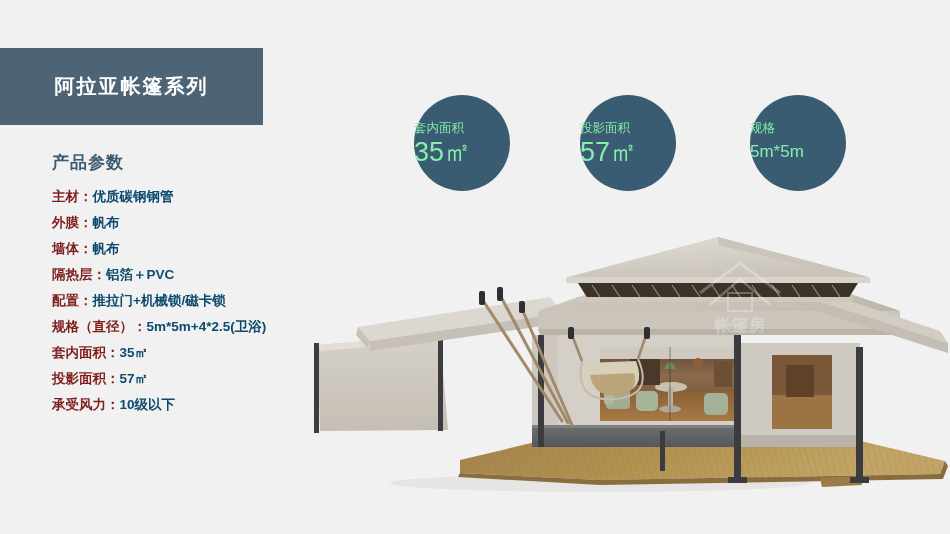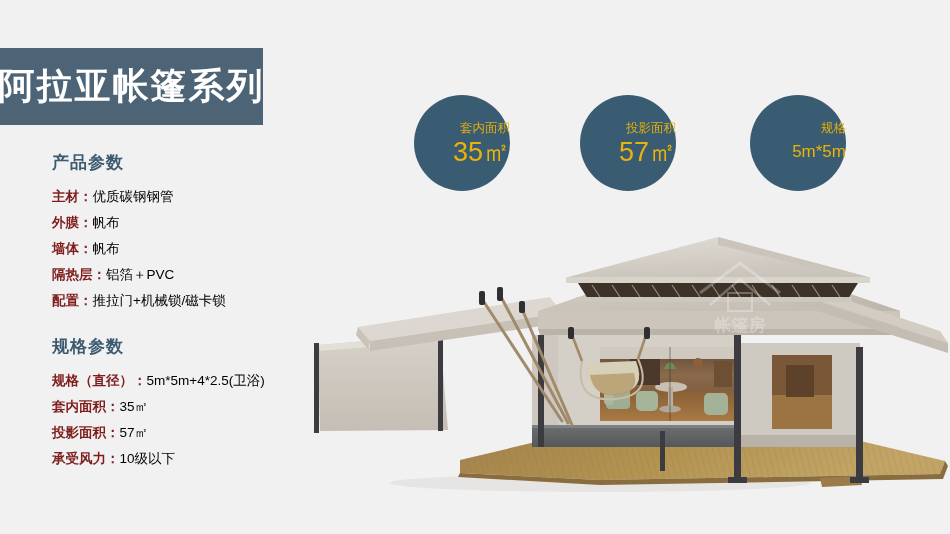--- a/index.html
+++ b/index.html
@@ -28,21 +28,21 @@
     top: 48px;
     width: 263px;
     height: 77px;
     background: #4c6476;
     display: flex;
     align-items: center;
     justify-content: center;
   }
   .title-banner-text {
     color: #ffffff;
-    font-size: 36px;
+    font-size: 20px;
     font-weight: bold;
     letter-spacing: 2px;
     white-space: nowrap;
   }
 
   
   .spec-column {
     position: absolute;
     left: 52px;
     top: 152px;
@@ -69,37 +69,37 @@
     line-height: 26px;
     color: #3a3a3a;
     white-space: nowrap;
   }
   .spec-label {
     font-weight: bold;
     color: #7f1d1d;
     text-align: right;
   }
   .spec-value {
-    font-weight: normal;
-    color: #000000;
+    font-weight: bold;
+    color: #0c4a6e;
     text-align: center;
   }
 
   
   .stat-circle {
     position: absolute;
     width: 96px;
     height: 96px;
     border-radius: 50%;
     background: #3a5c72;
     display: flex;
     flex-direction: column;
-    align-items: flex-end;
+    align-items: flex-start;
     justify-content: center;
-    color: #eab308;
+    color: #86efac;
   }
   .stat-circle.c1 { left: 414px; top: 95px; }
   .stat-circle.c2 { left: 580px; top: 95px; }
   .stat-circle.c3 { left: 750px; top: 95px; }
   .stat-label {
     font-size: 12.5px;
     line-height: 16px;
     opacity: 0.95;
     white-space: nowrap;
   }
@@ -146,21 +146,20 @@
         <span class="spec-label">墙体：</span><span class="spec-value">帆布</span>
       </li>
       <li class="spec-row">
         <span class="spec-label">隔热层：</span><span class="spec-value">铝箔＋PVC</span>
       </li>
       <li class="spec-row">
         <span class="spec-label">配置：</span><span class="spec-value">推拉门+机械锁/磁卡锁</span>
       </li>
     </ul>
 
-    <h2 class="section-heading second">规格参数</h2>
 
     <ul class="spec-list">
       <li class="spec-row">
         <span class="spec-label">规格（直径）：</span><span class="spec-value">5m*5m+4*2.5(卫浴)</span>
       </li>
       <li class="spec-row">
         <span class="spec-label">套内面积：</span><span class="spec-value">35㎡</span>
       </li>
       <li class="spec-row">
         <span class="spec-label">投影面积：</span><span class="spec-value">57㎡</span>

